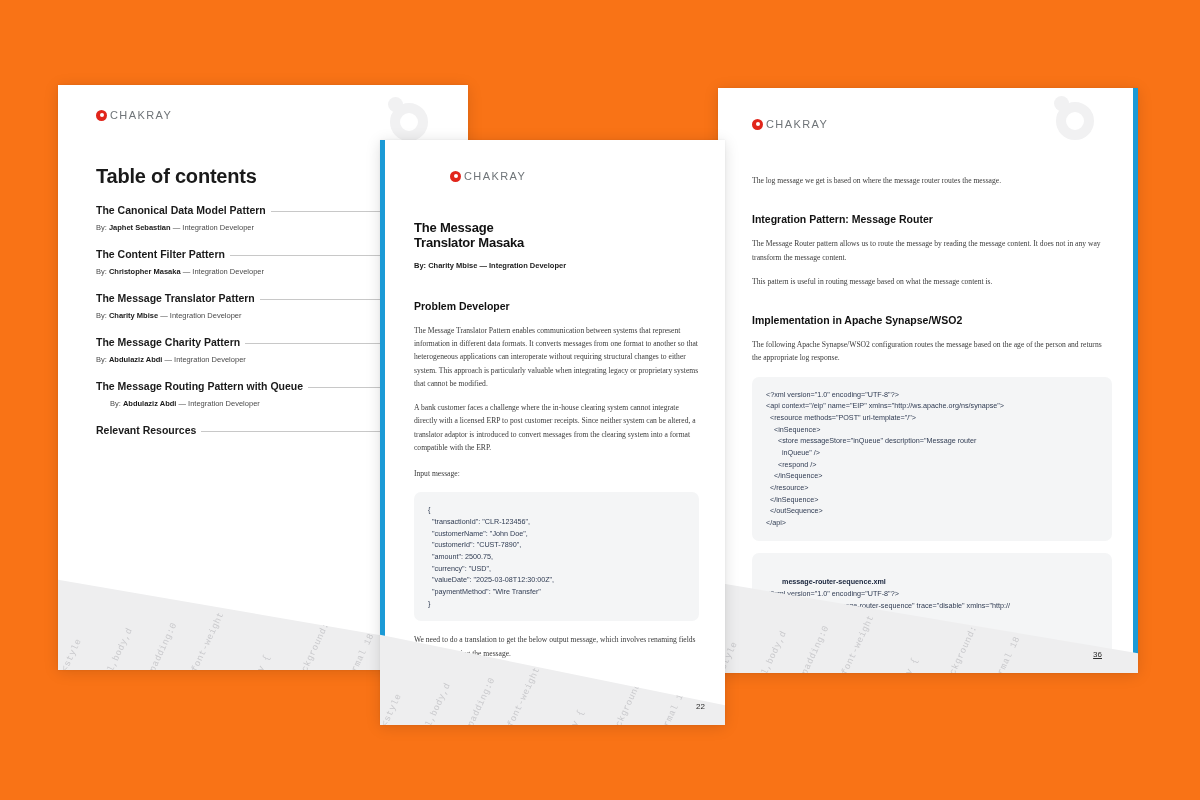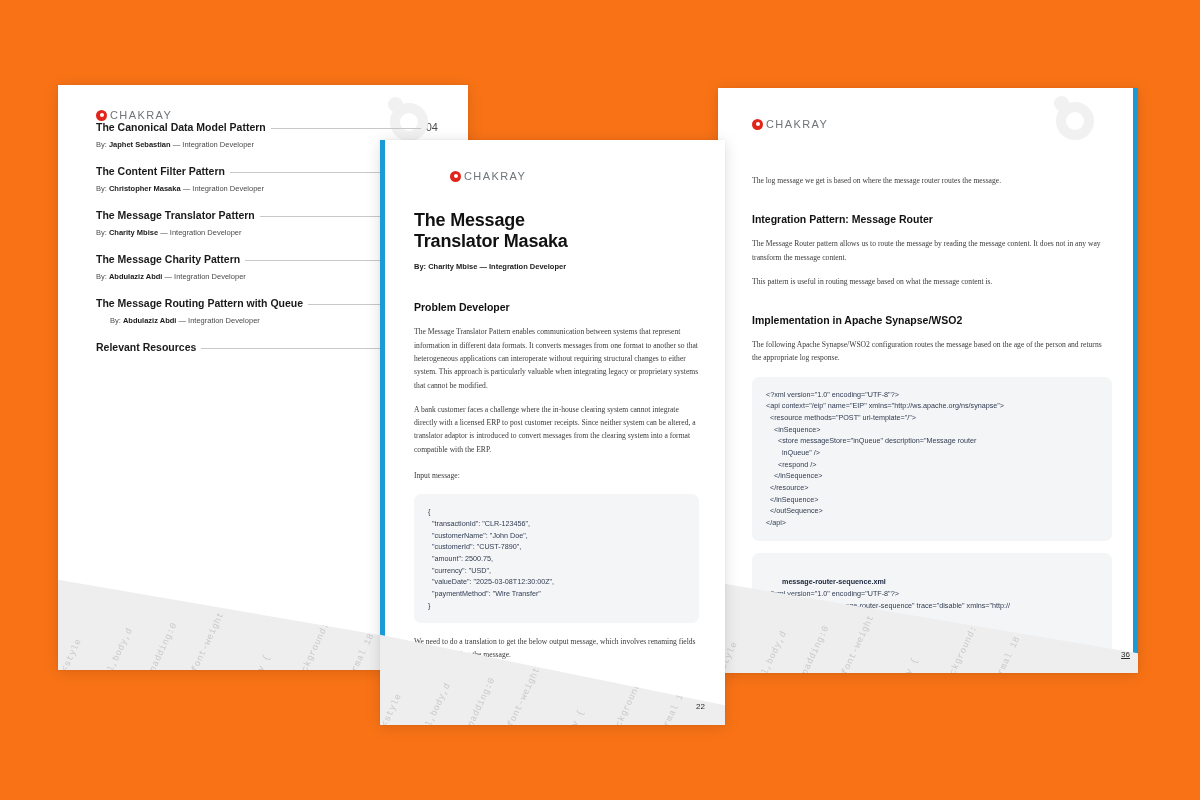--- a/index.html
+++ b/index.html
@@ -175,25 +175,25 @@
     font-size: 7.5px;
     color: #4a4a4a;
     margin: 7px 0 16px 0;
   }
   .toc-by b { color: #1a1a1a; }
   .toc-by.indented { margin-left: 14px; }
 
   
   .article-inner { padding: 30px 26px 0 34px; }
   .art-h1 {
-    font-size: 18px;
+    font-size: 13px;
     font-weight: bold;
     color: #111111;
     line-height: 1.18;
-    margin: 28px 0 0 0;
+    margin: 38px 0 0 0;
     letter-spacing: -0.2px;
   }
   .art-byline {
     font-size: 7.5px;
     font-weight: bold;
     color: #1a1a1a;
     margin-top: 10px;
   }
   .art-h2 {
     font-size: 10.5px;
@@ -295,36 +295,37 @@
       <div class="deco-codetext">
         <span style="left:8px;  bottom:-4px;">&lt;style</span>
         <span style="left:52px; bottom:-4px;">l,body,d</span>
         <span style="left:92px; bottom:-4px;">padding:0</span>
         <span style="left:132px;bottom:-4px;">font-weight</span>
         <span style="left:196px;bottom:-4px;">y {</span>
         <span style="left:240px;bottom:-4px;">ckground: #fd</span>
         <span style="left:288px;bottom:-4px;">rmal 18</span>
       </div>
     </div>
-    <div class="page-number" style="right:8px;text-decoration:underline;">36</div>
+    <div class="page-number" style="right:36px;text-decoration:underline;">36</div>
   </div>
 
   <div class="page" id="page-toc">
 
     <div class="watermark" style="right:34px; top:12px;">
       <div class="wm-ring"></div>
       <div class="wm-dot"></div>
     </div>
 
     <div class="toc-inner">
       <div class="brand">
         <span class="brand-mark"></span>
         <span class="brand-word">CHAKRAY</span>
       </div>
 
+      <h1 class="toc-title">Table of contents</h1>
 
       <div class="toc-entry">
         <div class="toc-row">
           <span class="toc-name">The Canonical Data Model Pattern</span>
           <span class="toc-leader"></span>
           <span class="toc-pagenum">04</span>
         </div>
         <div class="toc-by"><span>By:</span> <b>Japhet Sebastian</b> <span>— Integration Developer</span></div>
       </div>
 

